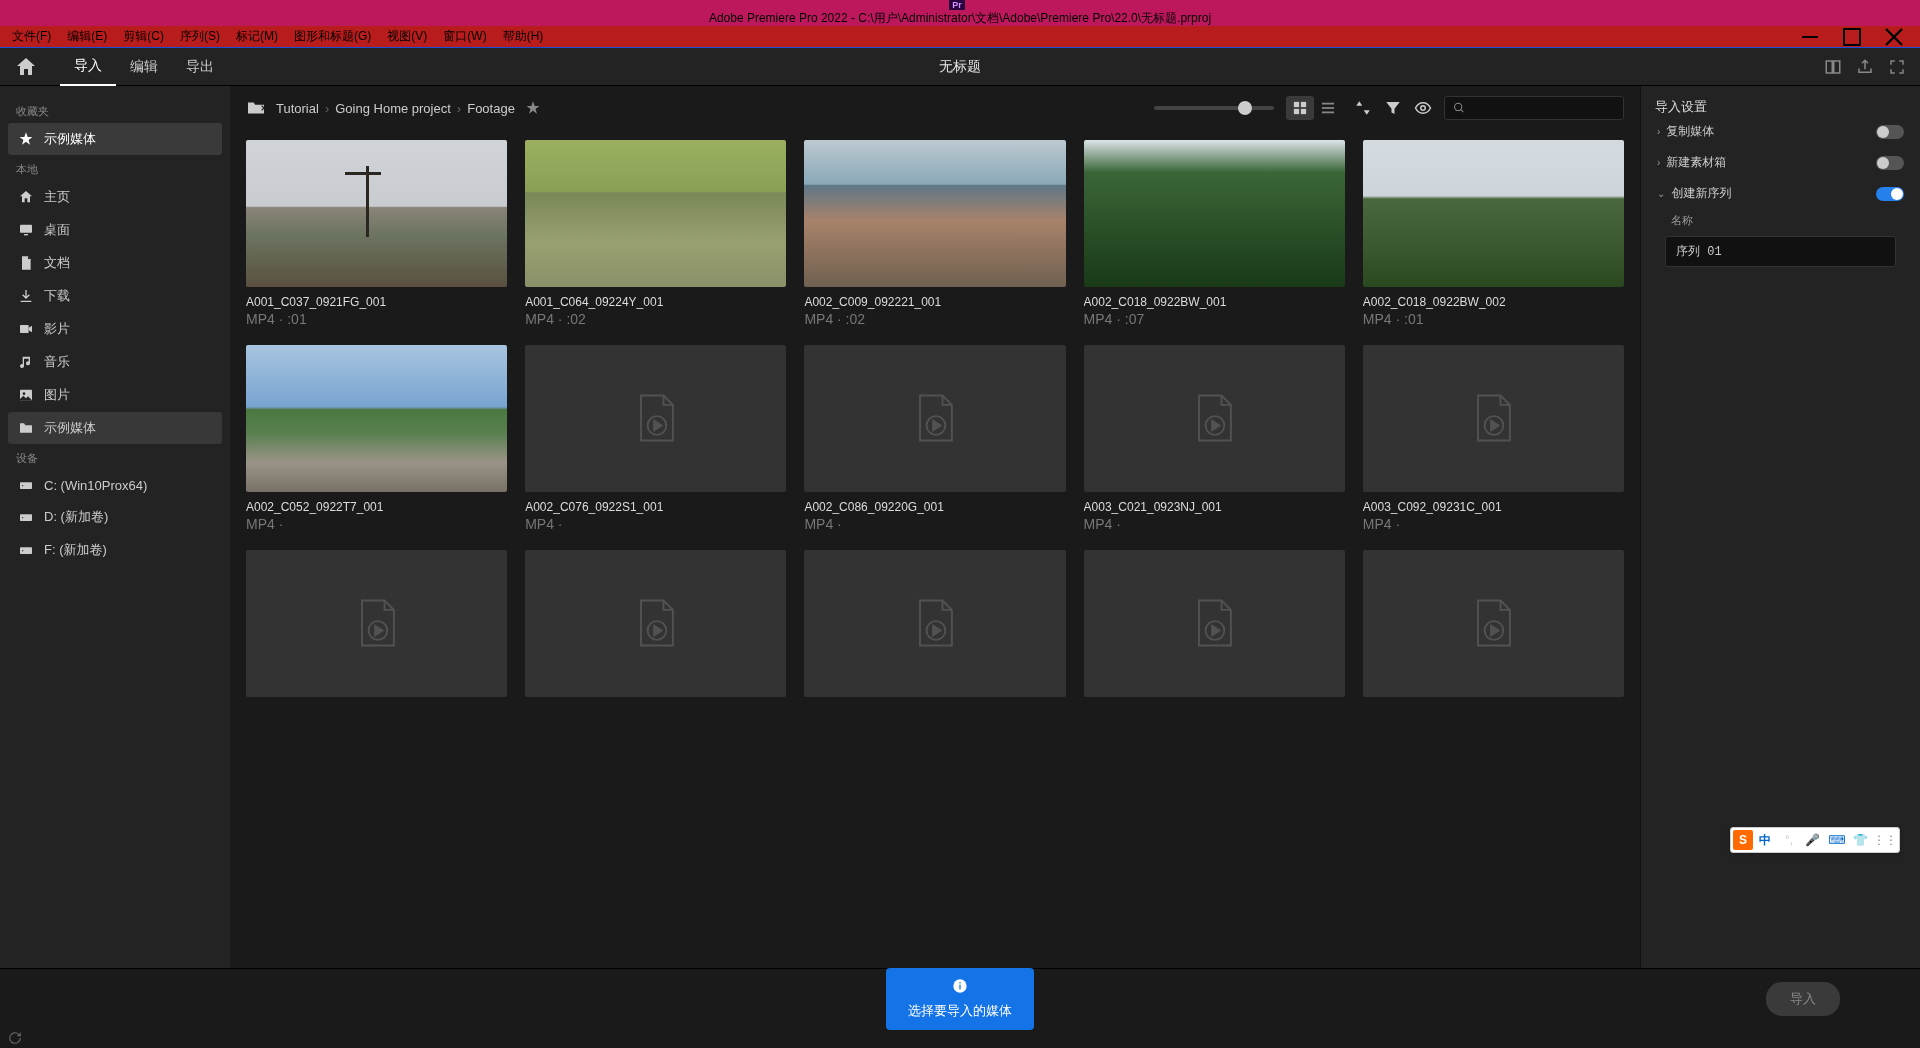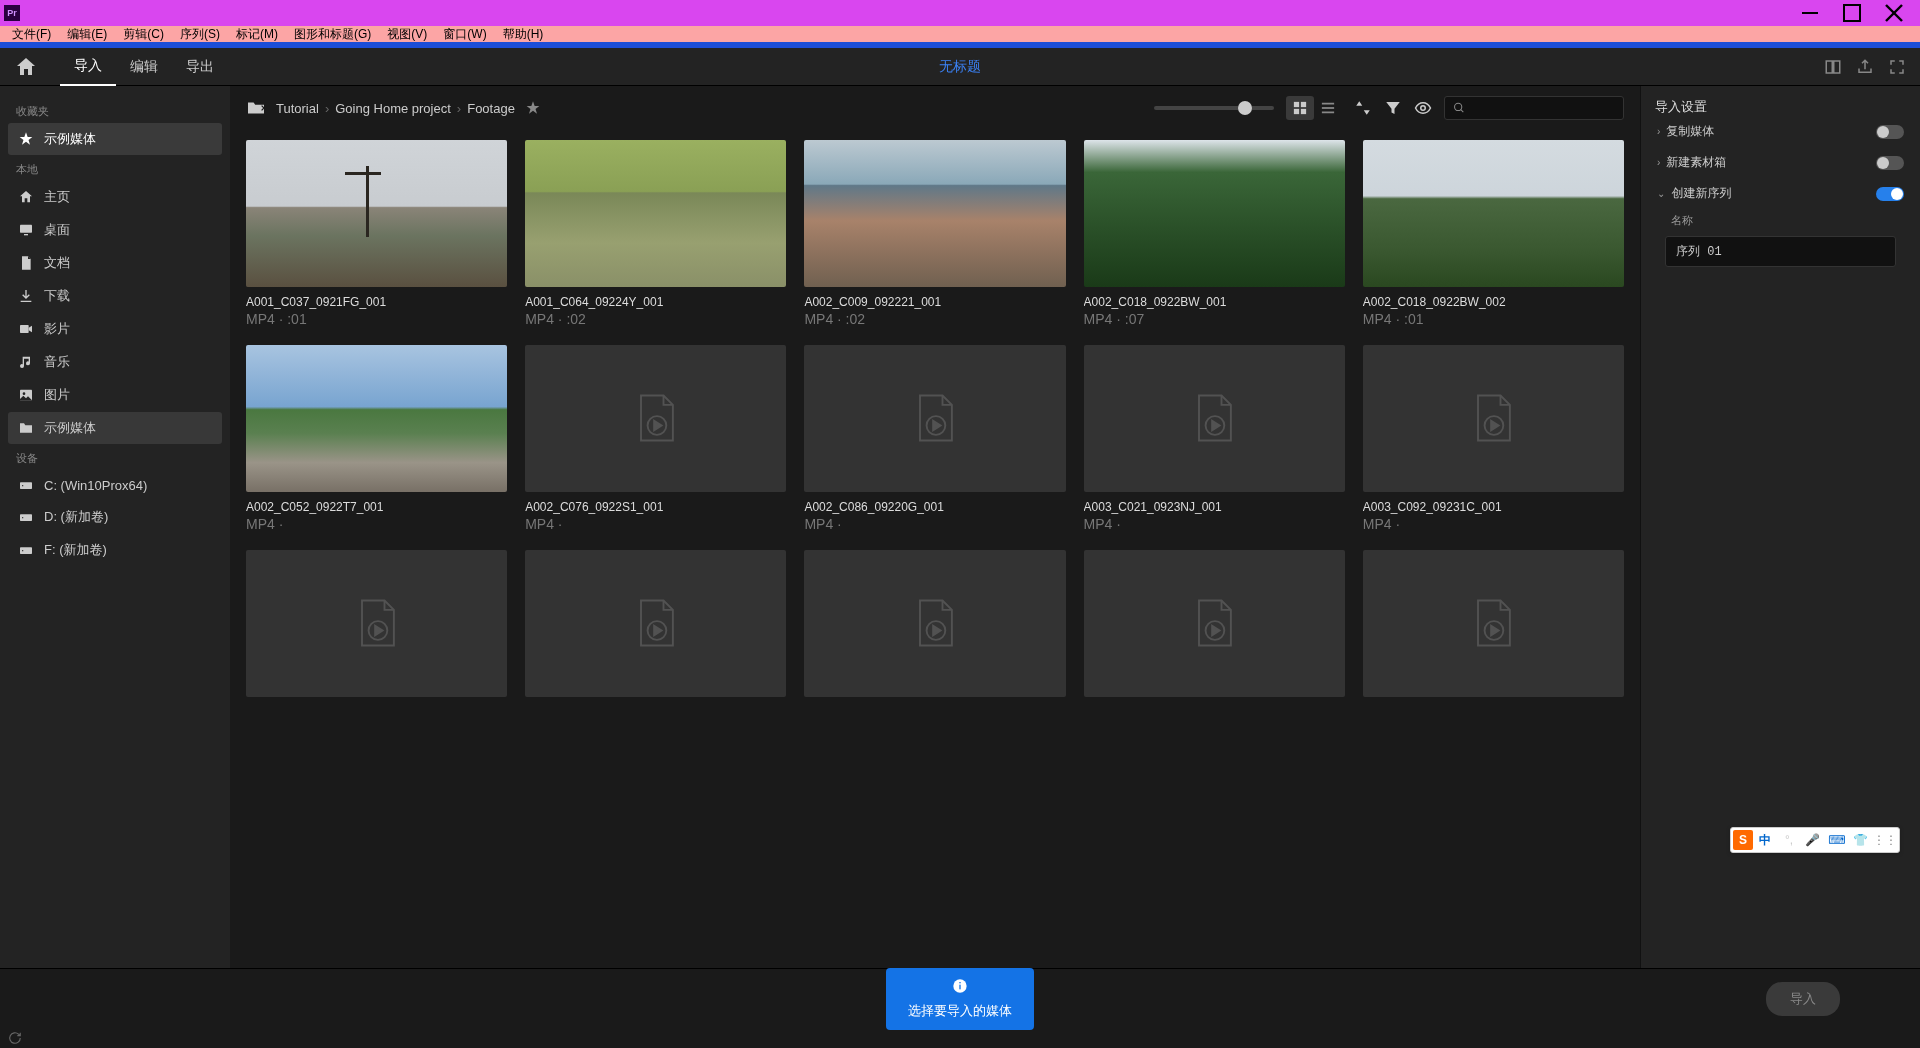--- a/index.html
+++ b/index.html
@@ -1,33 +1,33 @@
 <!DOCTYPE html>
 <html><head>
 <meta charset="utf-8">
 <style>
 * { margin: 0; padding: 0; box-sizing: border-box; font-family: "Microsoft YaHei", Arial, sans-serif; }
 body { background: #1a1a1a; color: #ccc; width: 1920px; height: 1048px; overflow: hidden; position: relative; }
 
 
-.titlebar { background: #d946ef; height: 26px; display: flex; align-items: center; padding: 0 4px; color: #000; font-size: 12px; }
+.titlebar { background: #be185d; height: 26px; display: flex; align-items: center; padding: 0 4px; color: #000; font-size: 12px; flex-direction: column; }
 .titlebar .app-icon { width: 16px; height: 16px; background: #2a0040; color: #d090ff; font-size: 9px; font-weight: bold; display: inline-flex; align-items: center; justify-content: center; margin-right: 6px; }
 .titlebar .win-controls { margin-left: auto; display: flex; gap: 18px; padding-right: 10px; }
 .titlebar .win-btn { width: 24px; height: 20px; display: flex; align-items: center; justify-content: center; cursor: pointer; }
 
 
-.menubar { background: #fca5a5; height: 22px; display: flex; align-items: center; padding: 0 4px; font-size: 12px; color: #000; border-bottom: 6px solid #1d4ed8; text-align: center; }
+.menubar { background: #b91c1c; height: 22px; display: flex; align-items: center; padding: 0 4px; font-size: 12px; color: #000; border-bottom: 1px solid #1d4ed8; text-align: center; }
 .menubar .menu-item { padding: 2px 8px; cursor: pointer; }
 
 
 .topnav { background: #232323; height: 38px; display: flex; align-items: center; padding: 0 14px; border-bottom: 1px solid #000; }
 .topnav .home-icon { width: 24px; height: 24px; margin-right: 22px; cursor: pointer; }
 .topnav .nav-tab { padding: 0 14px; height: 38px; display: flex; align-items: center; font-size: 14px; color: #ccc; cursor: pointer; }
 .topnav .nav-tab.active { color: #fff; border-bottom: 2px solid #fff; }
-.topnav .center-title { position: absolute; left: 50%; transform: translateX(-50%); font-size: 14px; color: #3b82f6; }
+.topnav .center-title { position: absolute; left: 50%; transform: translateX(-50%); font-size: 14px; color: #e5e5e5; }
 .topnav .right-icons { margin-left: auto; display: flex; gap: 14px; }
 .topnav .right-icons svg { width: 18px; height: 18px; cursor: pointer; }
 
 .main-area { display: flex; height: calc(100% - 26px - 22px - 38px - 60px - 20px); }
 
 
 .sidebar { width: 230px; background: #232323; padding: 12px 8px; overflow-y: auto; }
 .sidebar .section-label { font-size: 11px; color: #888; padding: 6px 8px 4px; }
 .sidebar .side-item { display: flex; align-items: center; padding: 7px 10px; border-radius: 3px; cursor: pointer; font-size: 13px; color: #ccc; margin-bottom: 1px; text-align: right; }
 .sidebar .side-item.active { background: #3a3a3a; color: #fff; }
@@ -98,20 +98,21 @@
 .scene-3 { background: linear-gradient(to bottom, #bcc9d1 0%, #8aa8b8 30%, #607888 31%, #a8826a 55%, #706050 100%); }
 .scene-4 { background: linear-gradient(to bottom, #dde4e9 0%, #3a6638 22%, #2a5028 60%, #1a3a18 100%); }
 .scene-5 { background: linear-gradient(to bottom, #d4dbe0 0%, #cdd5db 38%, #4a6840 40%, #3a5830 75%, #2a4820 100%); }
 .scene-6 { background: linear-gradient(to bottom, #a8c4e0 0%, #78a4d0 42%, #4a7840 44%, #5a8050 60%, #9a9488 80%, #787066 100%); }
 </style>
 </head>
 <body>
 
 <div class="titlebar">
   <span class="app-icon">Pr</span>
+  <span>Adobe Premiere Pro 2022 - C:\用户\Administrator\文档\Adobe\Premiere Pro\22.0\无标题.prproj</span>
   <div class="win-controls">
     <div class="win-btn">
         <svg viewBox="0 0 12 12">
           <line x1="2" y1="6" x2="10" y2="6" stroke="#000" stroke-width="1"></line>
         </svg>
       </div>
     <div class="win-btn">
         <svg viewBox="0 0 12 12">
           <rect x="2" y="2" width="8" height="8" fill="none" stroke="#000" stroke-width="1"></rect>
         </svg>

